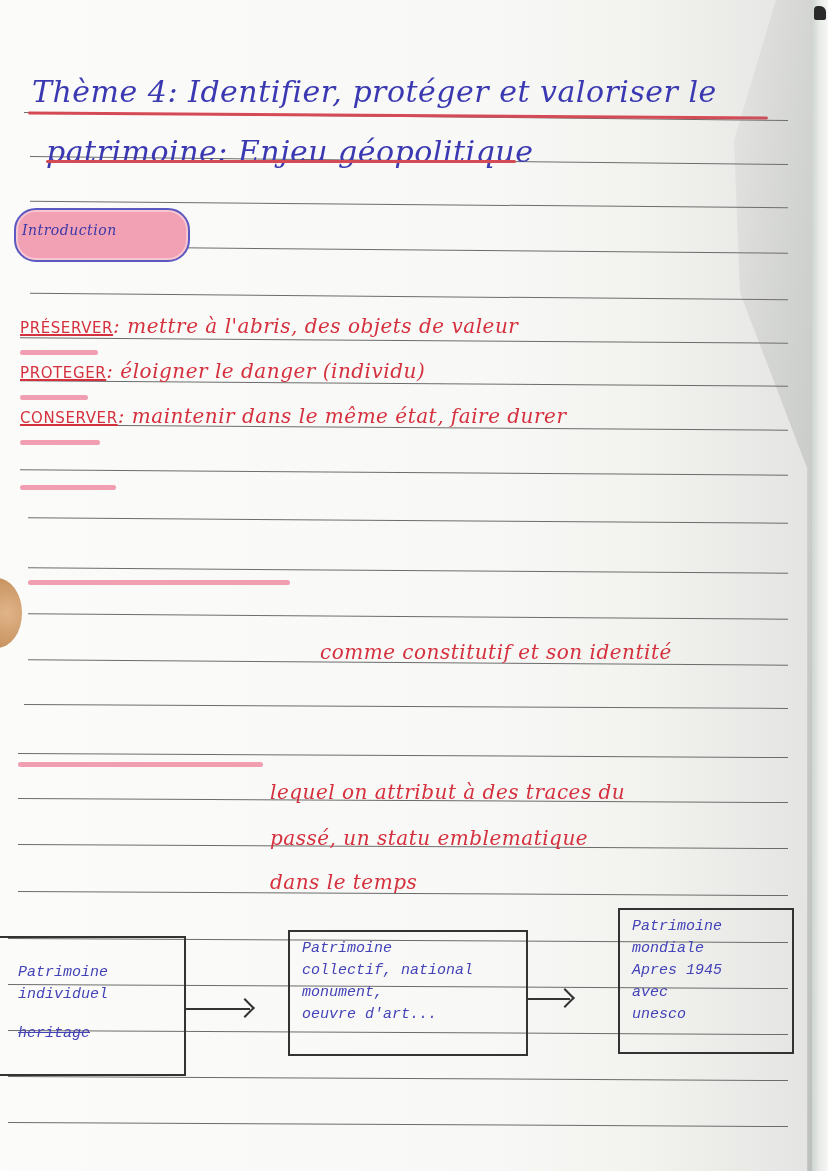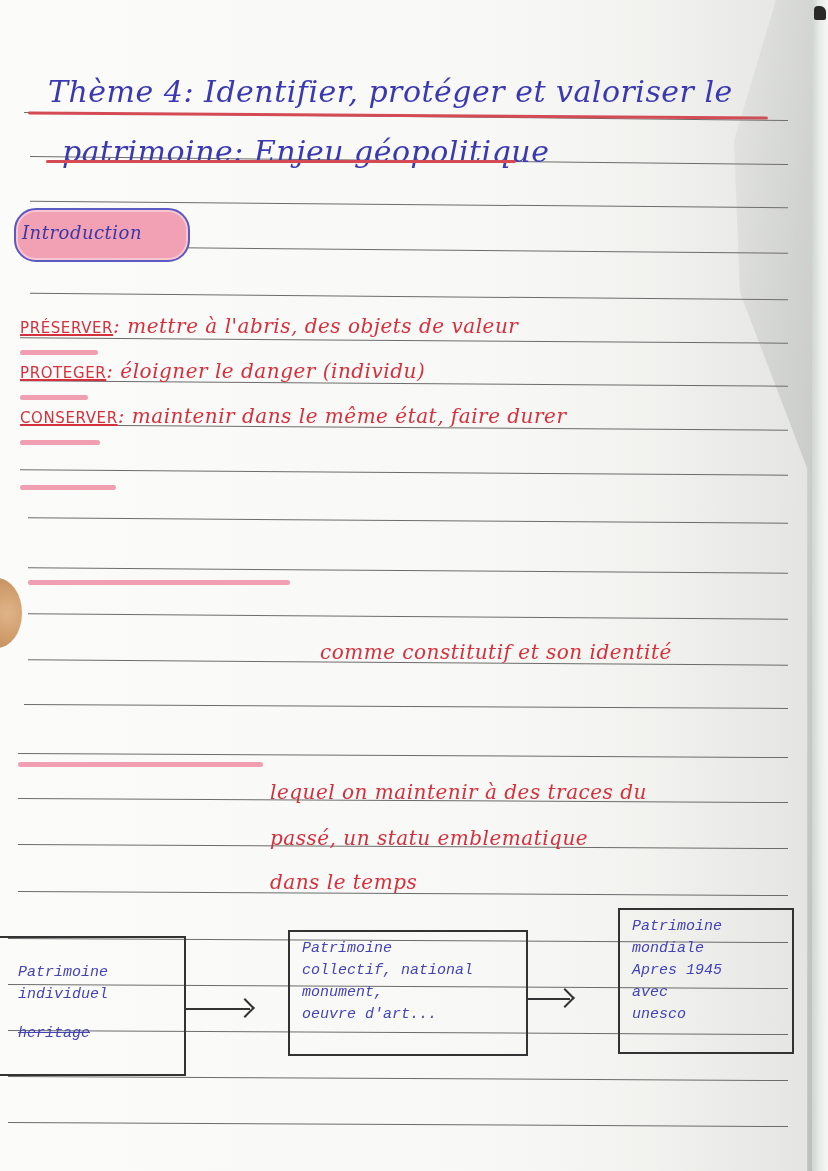--- a/index.html
+++ b/index.html
@@ -32,28 +32,28 @@
     .thumb {
       position: absolute; left: -28px; top: 578px; width: 50px; height: 70px;
       border-radius: 50%;
       background: radial-gradient(circle at 70% 50%, #e0b489 0%, #cc9866 60%, #b98353 100%);
     }
     .hand {
       position: absolute; white-space: nowrap;
       font-family: "DejaVu Serif", serif; font-style: italic;
       letter-spacing: 0.5px;
     }
-    .title { color: #3b39b2; font-size: 30px; margin-left: 16px; }
+    .title { color: #3b39b2; font-size: 30px; }
     .title-underline { position: absolute; height: 3px; background: #d44a55; border-radius: 2px; }
     .intro-bubble {
       position: absolute; left: 14px; top: 208px; width: 172px; height: 50px;
       background: #f2a0b4; border: 2px solid #5b59c2; border-radius: 22px;
       box-shadow: 0 0 0 2px #f7c6d1 inset;
     }
-    .intro-text { color: #3a38a8; font-size: 18px; }
+    .intro-text { color: #3a38a8; font-size: 14px; }
     .red { color: #d5303d; }
     .def { font-size: 20px; }
     .term { font-size: 15px; font-style: normal; font-family: "DejaVu Sans", sans-serif; text-decoration: underline; text-decoration-thickness: 1.5px; letter-spacing: 0.6px; }
     .hl { position: absolute; height: 5px; background: #ec7f98; opacity: 0.75; border-radius: 3px; }
     .box { position: absolute; border: 2.5px solid #333; background: transparent; }
     .blue { color: #4443b8; }
     .box-text { font-size: 15px; line-height: 22px; white-space: nowrap; font-family: Liberation Mono, monospace; font-style: italic; position: absolute; }
     .arrow { position: absolute; height: 0; border-top: 2.5px solid #333; }
     .arrow::after {
       content: ""; position: absolute; right: -2px; top: -9px;
@@ -117,21 +117,21 @@
     <span>maintenir dans le même état, faire durer</span>
   </div>
   <div class="hl" style="left:20px; top:440px; width:80px;"></div>
 
   <div class="hl" style="left:20px; top:485px; width:96px;"></div>
 
   <div class="hl" style="left:28px; top:580px; width:262px;"></div>
   <div class="hand red def" style="left:320px; top:640px;">comme constitutif et son identité</div>
 
   <div class="hl" style="left:18px; top:762px; width:245px;"></div>
-  <div class="hand red def" style="left:270px; top:780px;">lequel on maintenir à des traces du</div>
+  <div class="hand red def" style="left:270px; top:780px;">lequel on attribut à des traces du</div>
   <div class="hand red def" style="left:270px; top:826px;">passé, un statu emblematique</div>
   <div class="hand red def" style="left:270px; top:870px;">dans le temps</div>
 
   <div class="box" style="left:0px; top:936px; width:184px; height:136px; border-left:none;"></div>
   <div class="box-text blue" style="left:18px; top:962px;">
     <div>Patrimoine</div>
     <div>individuel</div>
     <div style="text-decoration: line-through; margin-top: 17px;">heritage</div>
   </div>
 

